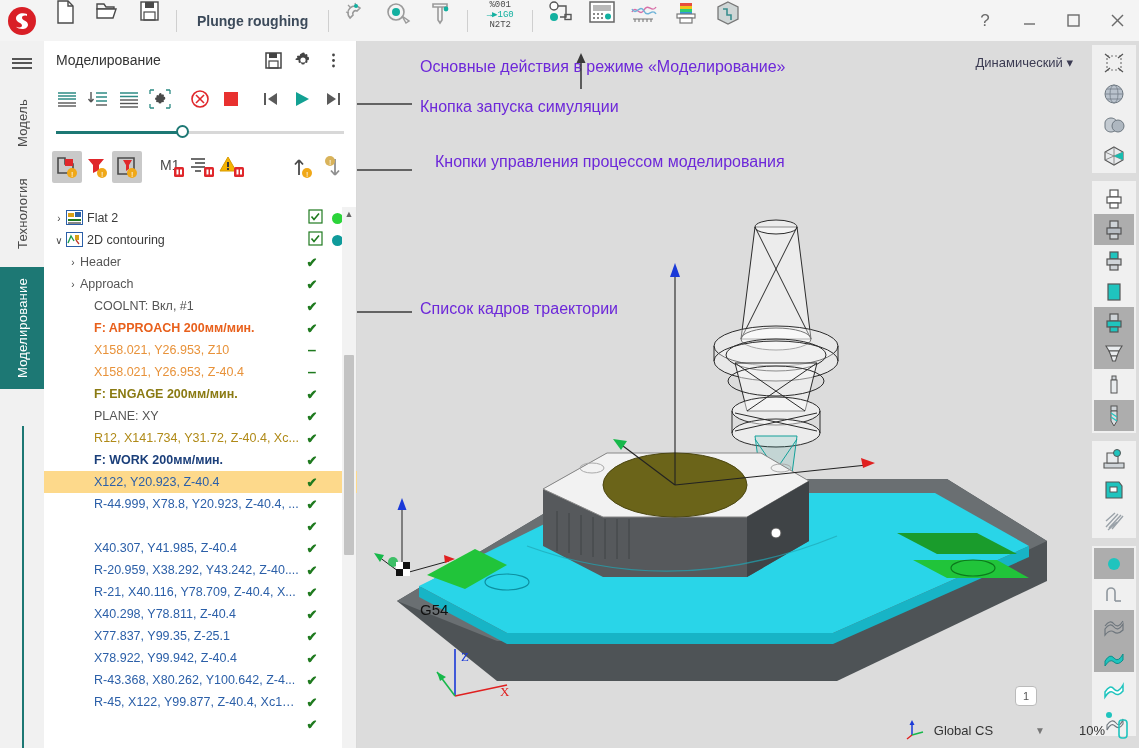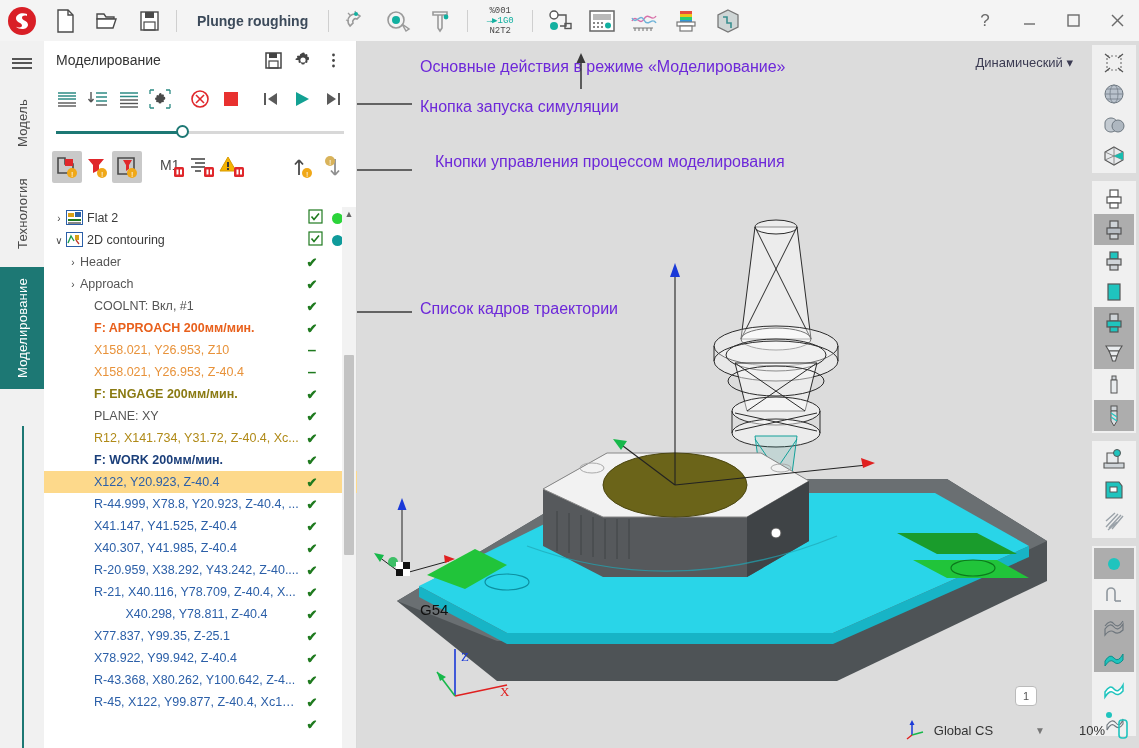--- a/index.html
+++ b/index.html
@@ -13,21 +13,21 @@
   }
   .app { position:relative; width:1139px; height:748px; }
 
   
   .titlebar {
     position:absolute; left:0; top:0; width:1139px; height:41px;
     background:#f4f4f4; display:flex; align-items:center;
   }
   .logo { width:44px; height:41px; display:flex; align-items:center; justify-content:center; }
   .tb-icon {
-    width:42px; height:41px; display:flex; align-items:center; justify-content:center;
+    width:42px; height:41px; display:flex; justify-content:center;
     color:#4a4a4a; cursor:pointer;
   }
   .tb-sep { width:1px; height:22px; background:#cfcfcf; margin:0 6px; }
   .doc-title {
     font-size:14px; color:#3c4a5a; font-weight:bold; padding:0 14px; white-space:nowrap;
   }
   .win-btns { position:absolute; right:0; top:0; height:41px; display:flex; align-items:center; }
   .win-btn { width:44px; height:41px; display:flex; align-items:center; justify-content:center;
     color:#6b6b6b; font-size:17px; cursor:pointer; }
 
@@ -531,61 +531,60 @@
             <span class="row-label c-olive" style="padding-right: 58px;">F: ENGAGE 200мм/мин.</span>
             <span class="status tick">✔</span>
           </div>
           <div class="row">
             <span class="chev" style="margin-left: 36px;"></span>
             <span class="row-label c-gray" style="padding-right: 58px;">PLANE: XY</span>
             <span class="status tick">✔</span>
           </div>
           <div class="row">
             <span class="chev" style="margin-left: 36px;"></span>
-            <span class="row-label c-gold" style="padding-right: 58px;">R12, X141.734, Y31.72, Z-40.4, Xc...</span>
+            <span class="row-label c-gold" style="padding-right: 58px; text-align: center;">R12, X141.734, Y31.72, Z-40.4, Xc...</span>
             <span class="status tick">✔</span>
           </div>
           <div class="row">
             <span class="chev" style="margin-left: 36px;"></span>
             <span class="row-label c-navy" style="padding-right: 58px;">F: WORK 200мм/мин.</span>
             <span class="status tick">✔</span>
           </div>
           <div class="row sel">
             <span class="chev" style="margin-left: 36px;"></span>
             <span class="row-label c-blue" style="padding-right: 58px;">X122, Y20.923, Z-40.4</span>
             <span class="status tick">✔</span>
           </div>
           <div class="row">
             <span class="chev" style="margin-left: 36px;"></span>
             <span class="row-label c-blue" style="padding-right: 58px;">R-44.999, X78.8, Y20.923, Z-40.4, ...</span>
             <span class="status tick">✔</span>
           </div>
           <div class="row">
             <span class="chev" style="margin-left: 36px;"></span>
-            <span class="row-label c-blue" style="padding-right: 58px;">X41.147, Y41.525, Z-40.4</span>
             <span class="status tick">✔</span>
           </div>
           <div class="row">
             <span class="chev" style="margin-left: 36px;"></span>
             <span class="row-label c-blue" style="padding-right: 58px;">X40.307, Y41.985, Z-40.4</span>
             <span class="status tick">✔</span>
           </div>
           <div class="row">
             <span class="chev" style="margin-left: 36px;"></span>
             <span class="row-label c-blue" style="padding-right: 58px;">R-20.959, X38.292, Y43.242, Z-40....</span>
             <span class="status tick">✔</span>
           </div>
           <div class="row">
             <span class="chev" style="margin-left: 36px;"></span>
             <span class="row-label c-blue" style="padding-right: 58px;">R-21, X40.116, Y78.709, Z-40.4, X...</span>
             <span class="status tick">✔</span>
           </div>
           <div class="row">
             <span class="chev" style="margin-left: 36px;"></span>
-            <span class="row-label c-blue" style="padding-right: 58px; text-align: center;">X40.298, Y78.811, Z-40.4</span>
+            <span class="row-label c-blue" style="padding-right: 58px;">X40.298, Y78.811, Z-40.4</span>
             <span class="status tick">✔</span>
           </div>
           <div class="row">
             <span class="chev" style="margin-left: 36px;"></span>
             <span class="row-label c-blue" style="padding-right: 58px;">X77.837, Y99.35, Z-25.1</span>
             <span class="status tick">✔</span>
           </div>
           <div class="row">
             <span class="chev" style="margin-left: 36px;"></span>
             <span class="row-label c-blue" style="padding-right: 58px;">X78.922, Y99.942, Z-40.4</span>

